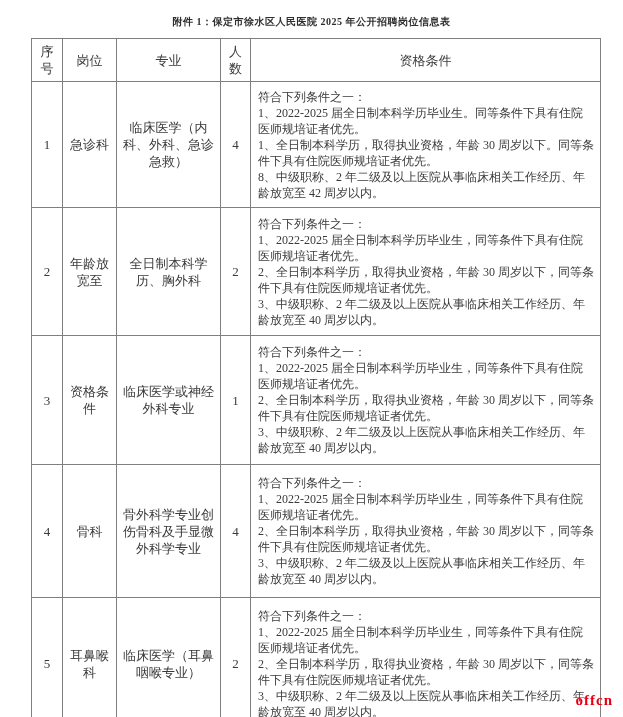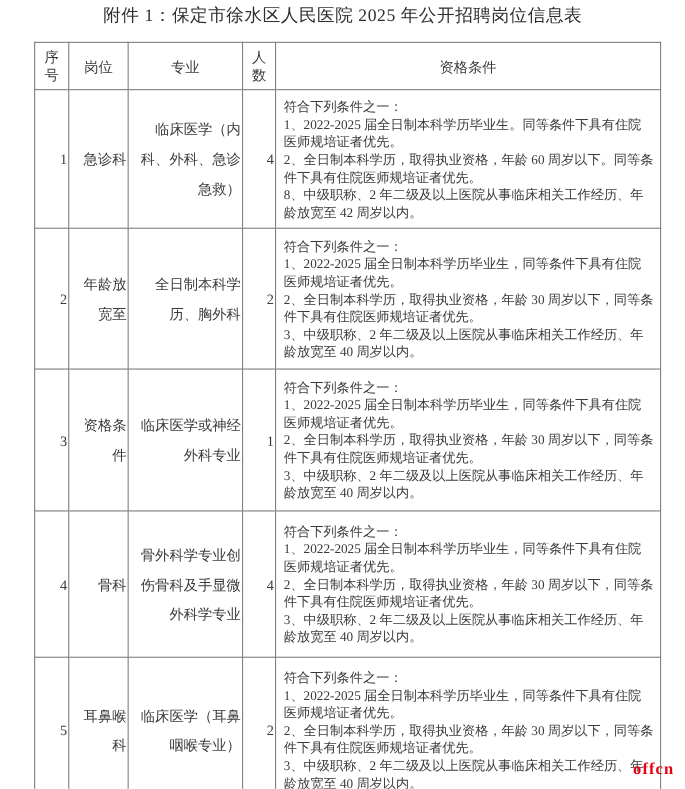--- a/index.html
+++ b/index.html
@@ -12,26 +12,26 @@
     color: #3a3a3a;
     -webkit-font-smoothing: antialiased;
   }
   .page {
     position: relative;
     width: 623px;
     height: 717px;
     overflow: hidden;
   }
   .title {
-    margin-top: 4px;
+    margin-top: 15px;
     width: 569px;
     margin-left: 27px;
     text-align: center;
-    font-size: 16px;
-    font-weight: normal;
+    font-size: 10px;
+    font-weight: bold;
     color: #2e2e2e;
     letter-spacing: 0.5px;
     white-space: nowrap;
   }
   table.jobs {
     position: absolute;
     left: 31px;
     top: 38px;
     width: 569px;
     border-collapse: collapse;
@@ -45,23 +45,23 @@
   }
   table.jobs th {
     font-weight: normal;
     text-align: center;
     padding: 2px 4px;
     height: 38px;
     line-height: 17px;
     overflow: hidden;
   }
   td.c {
-    text-align: right;
+    text-align: center;
     padding: 1px;
-    line-height: 27px;
+    line-height: 17px;
     overflow: hidden;
   }
   td.q {
     text-align: left;
     padding: 3px 6px 3px 7px;
     font-size: 12px;
     line-height: 16px;
     vertical-align: middle;
     overflow: hidden;
   }
@@ -108,21 +108,21 @@
     </thead>
     <tbody>
       <tr class="r1">
         <td class="c">1</td>
         <td class="c">急诊科</td>
         <td class="c">临床医学（内科、外科、急诊急救）</td>
         <td class="c">4</td>
         <td class="q">
           <div>符合下列条件之一：</div>
           <div>1、2022-2025 届全日制本科学历毕业生。同等条件下具有住院医师规培证者优先。</div>
-          <div>2、全日制本科学历，取得执业资格，年龄 60 周岁以下。同等条件下具有住院医师规培证者优先。</div>
+          <div>1、全日制本科学历，取得执业资格，年龄 30 周岁以下。同等条件下具有住院医师规培证者优先。</div>
           <div>8、中级职称、2 年二级及以上医院从事临床相关工作经历、年龄放宽至 42 周岁以内。</div>
         </td>
       </tr>
       <tr class="r2">
         <td class="c">2</td>
         <td class="c">年龄放宽至</td>
         <td class="c">全日制本科学历、胸外科</td>
         <td class="c">2</td>
         <td class="q">
           <div>符合下列条件之一：</div>

